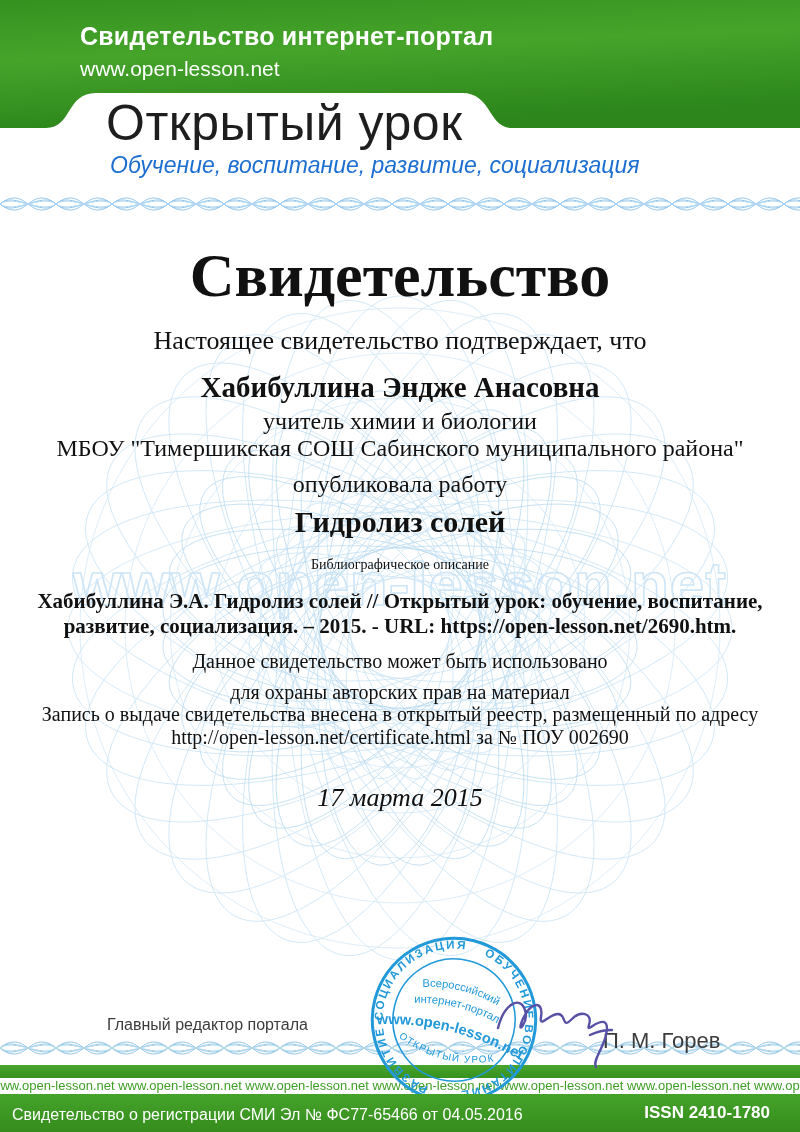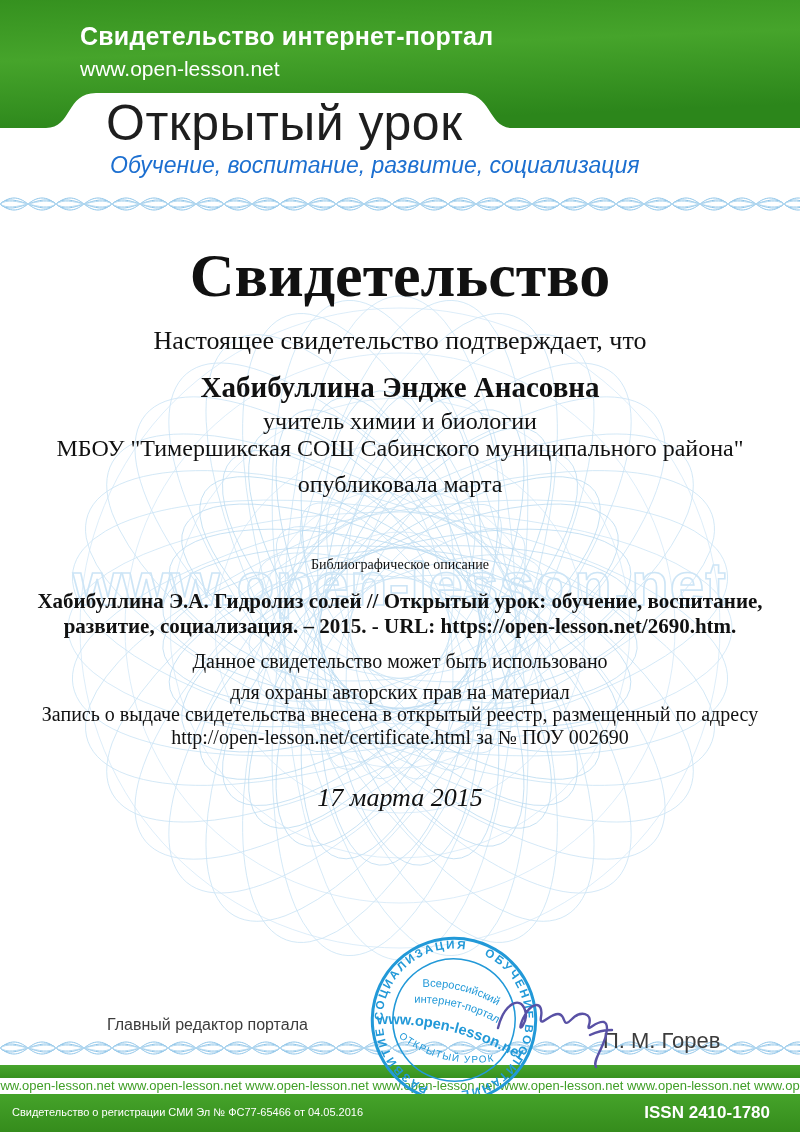--- a/index.html
+++ b/index.html
@@ -42,21 +42,21 @@
   .stamp{position:absolute;left:368px;top:934px;z-index:5;transform:rotate(14deg);}
   .sig{position:absolute;left:492px;top:990px;z-index:6;}
   
   .band-thin{position:absolute;left:0;top:1065px;width:800px;height:13px;z-index:4;
              background:linear-gradient(180deg,#48a52d,#37911e);}
   .url-strip{position:absolute;left:0;top:1078px;width:800px;height:16px;z-index:4;background:#fff;
              color:#3f9e26;font-size:13px;line-height:16px;white-space:nowrap;overflow:hidden;
              text-indent:-9px;}
   .footer-band{position:absolute;left:0;top:1094px;width:800px;height:38px;z-index:7;
                background:linear-gradient(180deg,#45a32a,#358c1c);}
-  .footer-reg{position:absolute;left:12px;top:1106px;z-index:8;color:#fff;font-size:11px;}
+  .footer-reg{position:absolute;left:12px;top:1106px;z-index:8;color:#fff;font-size:16px;}
   .footer-issn{position:absolute;right:30px;top:1103px;z-index:8;color:#fff;font-size:17px;font-weight:bold;}
 </style>
 </head>
 <body>
 
 <div class="page">
 
   <svg class="hdr-svg" width="800" height="132" viewBox="0 0 800 132">
     <defs>
       <linearGradient id="hg" x1="0" y1="0" x2="0.25" y2="1">
@@ -152,21 +152,22 @@
       </g>
   </svg>
 
   <div class="watermark">www.open-lesson.net</div>
 
   <div class="line cert-title">Свидетельство</div>
   <div class="line confirm">Настоящее свидетельство подтверждает, что</div>
   <div class="line name">Хабибуллина Эндже Анасовна</div>
   <div class="line role">учитель химии и биологии</div>
   <div class="line school">МБОУ "Тимершикская СОШ Сабинского муниципального района"</div>
-  <div class="line action">опубликовала марта</div>
+  <div class="line action">опубликовала работу</div>
+  <div class="line work">Гидролиз солей</div>
   <div class="line bib-h">Библиографическое описание</div>
   <div class="line bib1">Хабибуллина Э.А. Гидролиз солей // Открытый урок: обучение, воспитание,</div>
   <div class="line bib2">развитие, социализация. – 2015. - URL: https://open-lesson.net/2690.htm.</div>
   <div class="line use1">Данное свидетельство может быть использовано</div>
   <div class="line use2">для охраны авторских прав на материал</div>
   <div class="line reg1">Запись о выдаче свидетельства внесена в открытый реестр, размещенный по адресу</div>
   <div class="line reg2">http://open-lesson.net/certificate.html за № ПОУ 002690</div>
   <div class="line date">17 марта 2015</div>
 
   <div class="editor-role">Главный редактор портала</div>

